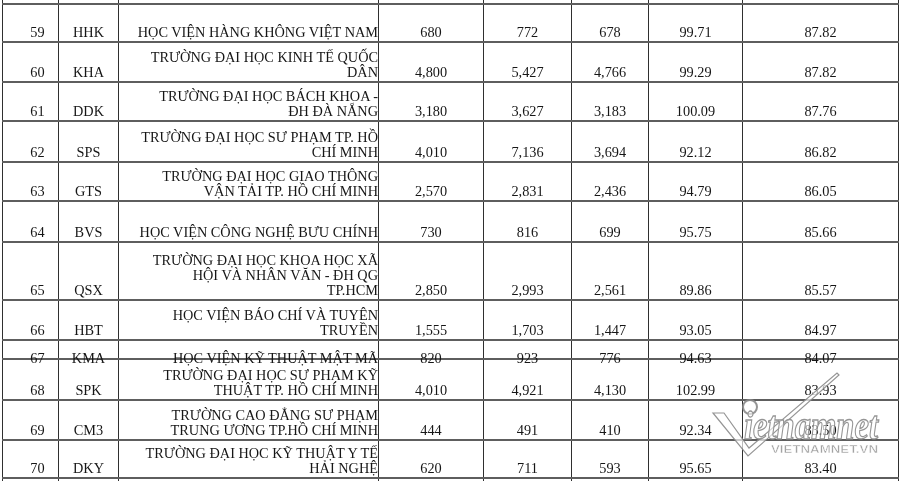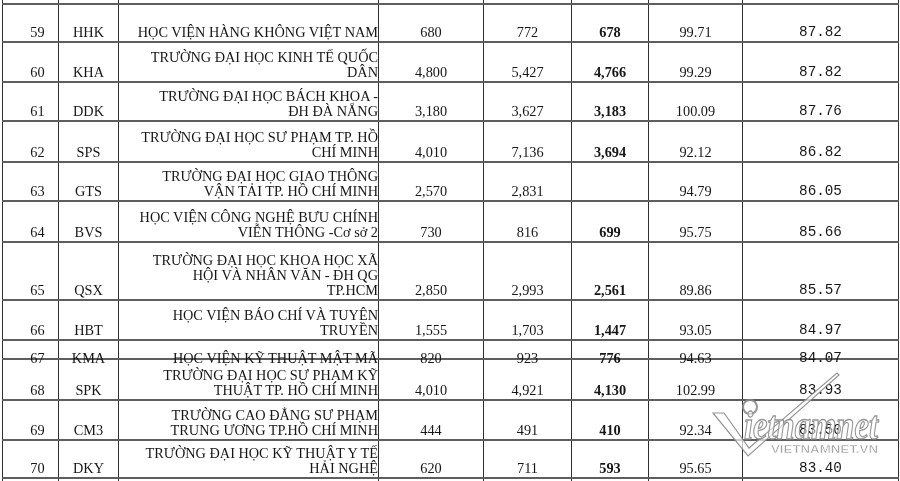--- a/index.html
+++ b/index.html
@@ -11,23 +11,23 @@
     .row { position:absolute; left:0; width:900px; }
     .cell { position:absolute; top:0; bottom:1px; display:flex; flex-direction:column;
             justify-content:flex-end; align-items:center; padding-bottom:1px; box-sizing:border-box;
             font-size:14.3px; line-height:15px; white-space:nowrap; }
     .cell span { display:block; text-align:center; }
     .c1 { left:3px;   width:55px;  align-items:center; padding-left:14px; }
     .c2 { left:59px;  width:59px; }
     .c3 { left:119px; width:259px;align-items:flex-end; }
     .c4 { left:379px; width:104px;font-family:Liberation Serif, serif; }
     .c5 { left:484px; width:87px; }
-    .c6 { left:572px; width:76px;font-weight:bold; }
+    .c6 { left:572px; width:76px; }
     .c7 { left:649px; width:93px; }
-    .c8 { left:743px; width:155px;font-family:Liberation Mono, monospace; }
+    .c8 { left:743px; width:155px; }
     .watermark { position:absolute; left:700px; top:368px; width:190px; height:92px; pointer-events:none; }
   </style>
 </head>
 <body>
 
 <div class="sheet">
 
   <div class="vline" style="left:2px"></div>
   <div class="vline" style="left:58px"></div>
   <div class="vline" style="left:118px"></div>
@@ -173,38 +173,40 @@
     <div class="cell c3">
       <span>TRƯỜNG ĐẠI HỌC GIAO THÔNG</span>
       <span>VẬN TẢI TP. HỒ CHÍ MINH</span>
     </div>
     <div class="cell c4">
         <span>2,570</span>
       </div>
     <div class="cell c5">
         <span>2,831</span>
       </div>
+    <div class="cell c6">
+        <span>2,436</span>
+      </div>
     <div class="cell c7">
         <span>94.79</span>
       </div>
     <div class="cell c8">
         <span>86.05</span>
       </div>
   </div>
 
   <div class="row" style="top:201px;height:41px">
     <div class="cell c1">
         <span>64</span>
       </div>
     <div class="cell c2">
         <span>BVS</span>
       </div>
     <div class="cell c3">
       <span>HỌC VIỆN CÔNG NGHỆ BƯU CHÍNH</span>
-      <span>VIỄN THÔNG -Cơ sở 2</span>
     </div>
     <div class="cell c4">
         <span>730</span>
       </div>
     <div class="cell c5">
         <span>816</span>
       </div>
     <div class="cell c6">
         <span>699</span>
       </div>

